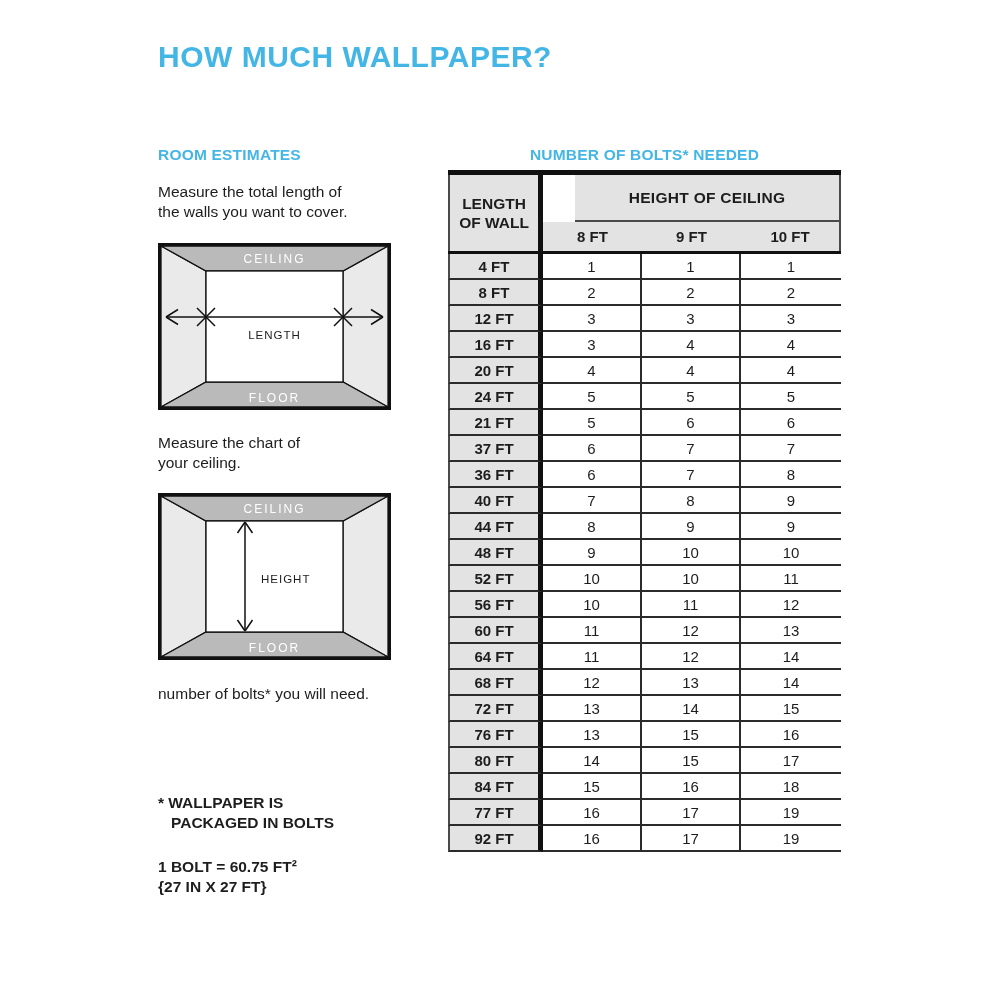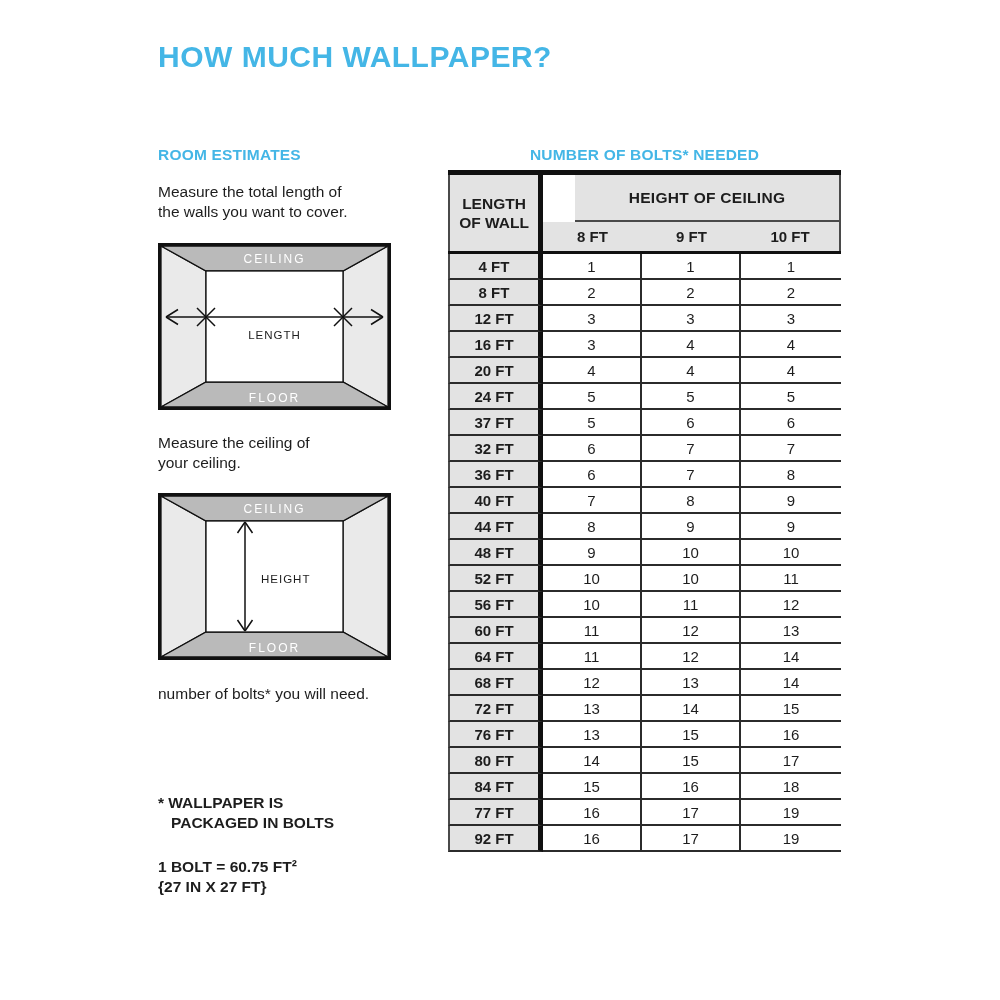--- a/index.html
+++ b/index.html
@@ -122,21 +122,21 @@
       <line class="dim-line" x1="8" y1="74" x2="225" y2="74"></line>
       <path class="dim-line" d="M8,74 L20,66.5 M8,74 L20,81.5"></path>
       <path class="dim-line" d="M225,74 L213,66.5 M225,74 L213,81.5"></path>
       <path class="dim-line" d="M39,65 L57,83 M39,83 L57,65"></path>
       <path class="dim-line" d="M176,65 L194,83 M176,83 L194,65"></path>
     </g>
     <text class="dim-label" x="116.5" y="96" text-anchor="middle">LENGTH</text>
   </svg>
 
   <div class="para" id="para-height">
-    <div>Measure the ceiling of</div>
+    <div>Measure the chart of</div>
     <div>your ceiling.</div>
   </div>
 
   <svg class="diagram" id="diagram-height" viewBox="0 0 233 167">
     <polygon class="panel-side" points="3,3 48,28 48,139 3,164"></polygon>
     <polygon class="panel-side" points="230,3 185,28 185,139 230,164"></polygon>
     <polygon class="panel-flat" points="3,3 230,3 185,28 48,28"></polygon>
     <polygon class="panel-flat" points="3,164 230,164 185,139 48,139"></polygon>
     <rect class="backwall" x="48" y="28" width="137" height="111"></rect>
     <rect class="outer-frame" x="1.5" y="1.5" width="230" height="164"></rect>
@@ -206,27 +206,27 @@
           <div class="tcell val">4</div>
           <div class="tcell val last">4</div>
         </div>
         <div class="trow">
           <div class="tcell lab">24 FT</div>
           <div class="tcell val">5</div>
           <div class="tcell val">5</div>
           <div class="tcell val last">5</div>
         </div>
         <div class="trow">
-          <div class="tcell lab">37 FT</div>
+          <div class="tcell lab">21 FT</div>
           <div class="tcell val">5</div>
           <div class="tcell val">6</div>
           <div class="tcell val last">6</div>
         </div>
         <div class="trow">
-          <div class="tcell lab">32 FT</div>
+          <div class="tcell lab">37 FT</div>
           <div class="tcell val">6</div>
           <div class="tcell val">7</div>
           <div class="tcell val last">7</div>
         </div>
         <div class="trow">
           <div class="tcell lab">36 FT</div>
           <div class="tcell val">6</div>
           <div class="tcell val">7</div>
           <div class="tcell val last">8</div>
         </div>

